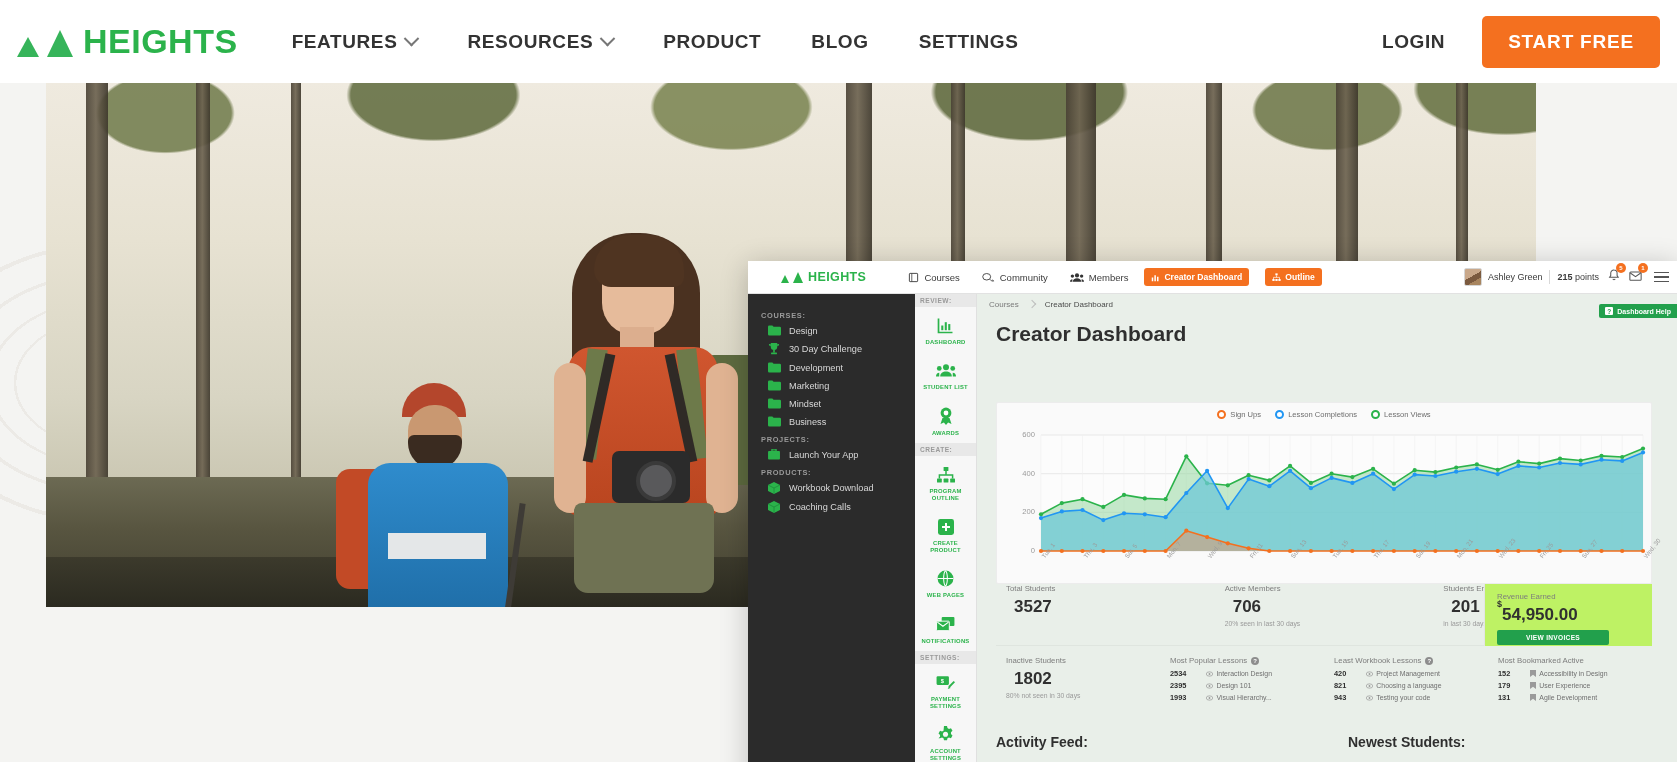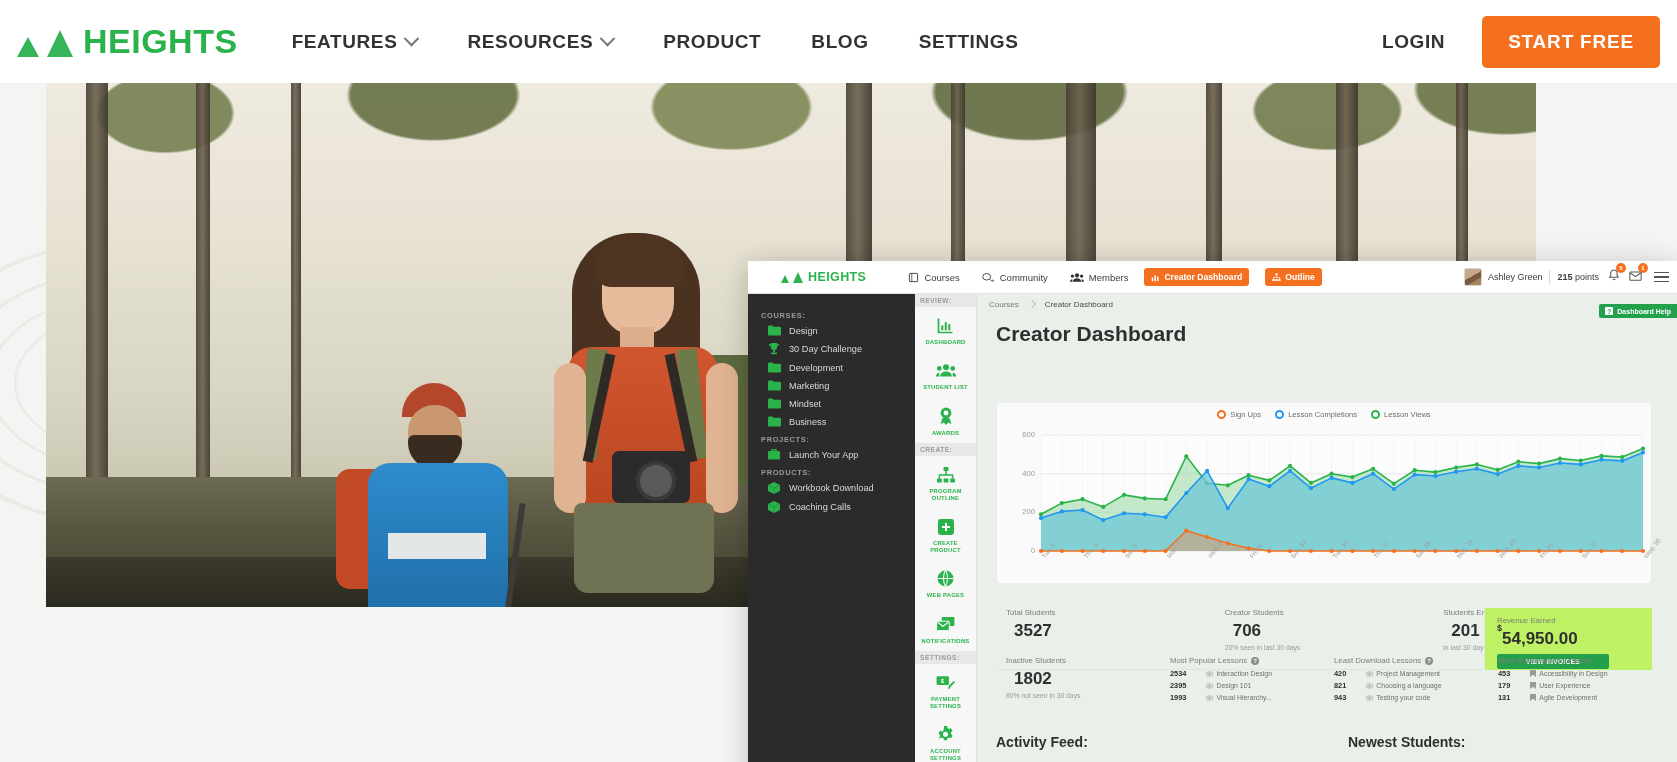--- a/index.html
+++ b/index.html
@@ -339,21 +339,21 @@
   .xtick {
     position: absolute; font-size: 6.2px; color: #9a9a9a; white-space: nowrap;
     transform: rotate(-52deg); transform-origin: left top;
   }
 
   
   .stat-row {
     position: absolute; left: 19px; width: 656px;
     display: flex;
   }
-  #stat-row1 { top: 314px; height: 62px; border-bottom: 1px solid #dfe5df; }
+  #stat-row1 { top: 290px; height: 62px; border-bottom: 1px solid #dfe5df; }
   #stat-row2 { top: 362px; height: 72px; }
   .stat-cell { flex: 1; padding-left: 10px; }
   .stat-label { font-size: 7.8px; color: #7d7d7d; margin-bottom: 4px; }
   .stat-value { font-size: 17px; font-weight: bold; color: #303030; margin-left: 8px; }
   .stat-sub { font-size: 6.8px; color: #9a9a9a; margin-top: 3px; }
   .stat-q {
     display: inline-flex; width: 8px; height: 8px; border-radius: 50%;
     background: #8d8d8d; color: #fff; font-size: 6px; align-items: center;
     justify-content: center; margin-left: 4px; vertical-align: middle; font-weight: bold;
   }
@@ -934,21 +934,21 @@
             </div>
         </div>
       </div>
 
       <div class="stat-row" id="stat-row1">
         <div class="stat-cell">
           <div class="stat-label">Total Students</div>
           <div class="stat-value">3527</div>
         </div>
         <div class="stat-cell">
-          <div class="stat-label">Creator Students</div>
+          <div class="stat-label">Active Members</div>
           <div class="stat-value">706</div>
           <div class="stat-sub">20% seen in last 30 days</div>
         </div>
         <div class="stat-cell">
           <div class="stat-label">Students Enrolled</div>
           <div class="stat-value">201</div>
           <div class="stat-sub">in last 30 days</div>
         </div>
         <div id="revenue-card">
           <div class="stat-label">Revenue Earned</div>
@@ -995,21 +995,21 @@
                 <svg width="7" height="6" viewBox="0 0 10 7">
                   <ellipse cx="5" cy="3.5" rx="4.6" ry="3.1" fill="none" stroke="#9a9a9a" stroke-width="1"></ellipse>
                   <circle cx="5" cy="3.5" r="1.3" fill="#9a9a9a"></circle>
                 </svg>
               </span>
               <span>Visual Hierarchy...</span>
             </div>
         </div>
         <div class="stat-cell">
           <div class="stat-label">
-            <span>Least Download Lessons</span><span class="stat-q">?</span>
+            <span>Least Workbook Lessons</span><span class="stat-q">?</span>
           </div>
           <div class="lesson-line">
               <span class="lesson-num">420</span>
               <span class="lesson-ico">
                 <svg width="7" height="6" viewBox="0 0 10 7">
                   <ellipse cx="5" cy="3.5" rx="4.6" ry="3.1" fill="none" stroke="#9a9a9a" stroke-width="1"></ellipse>
                   <circle cx="5" cy="3.5" r="1.3" fill="#9a9a9a"></circle>
                 </svg>
               </span>
               <span>Project Management</span>
@@ -1030,24 +1030,24 @@
                 <svg width="7" height="6" viewBox="0 0 10 7">
                   <ellipse cx="5" cy="3.5" rx="4.6" ry="3.1" fill="none" stroke="#9a9a9a" stroke-width="1"></ellipse>
                   <circle cx="5" cy="3.5" r="1.3" fill="#9a9a9a"></circle>
                 </svg>
               </span>
               <span>Testing your code</span>
             </div>
         </div>
         <div class="stat-cell">
           <div class="stat-label">
-            <span>Most Bookmarked Lessons</span>
+            <span>Most Bookmarked Active</span>
           </div>
           <div class="lesson-line">
-              <span class="lesson-num">453</span>
+              <span class="lesson-num">152</span>
               <span class="lesson-ico">
                 <svg width="6" height="7" viewBox="0 0 7 8">
                   <path d="M0 0h7v8L3.5 5.6 0 8z" fill="#9a9a9a"></path>
                 </svg>
               </span>
               <span>Accessibility in Design</span>
             </div>
           <div class="lesson-line">
               <span class="lesson-num">179</span>
               <span class="lesson-ico">

